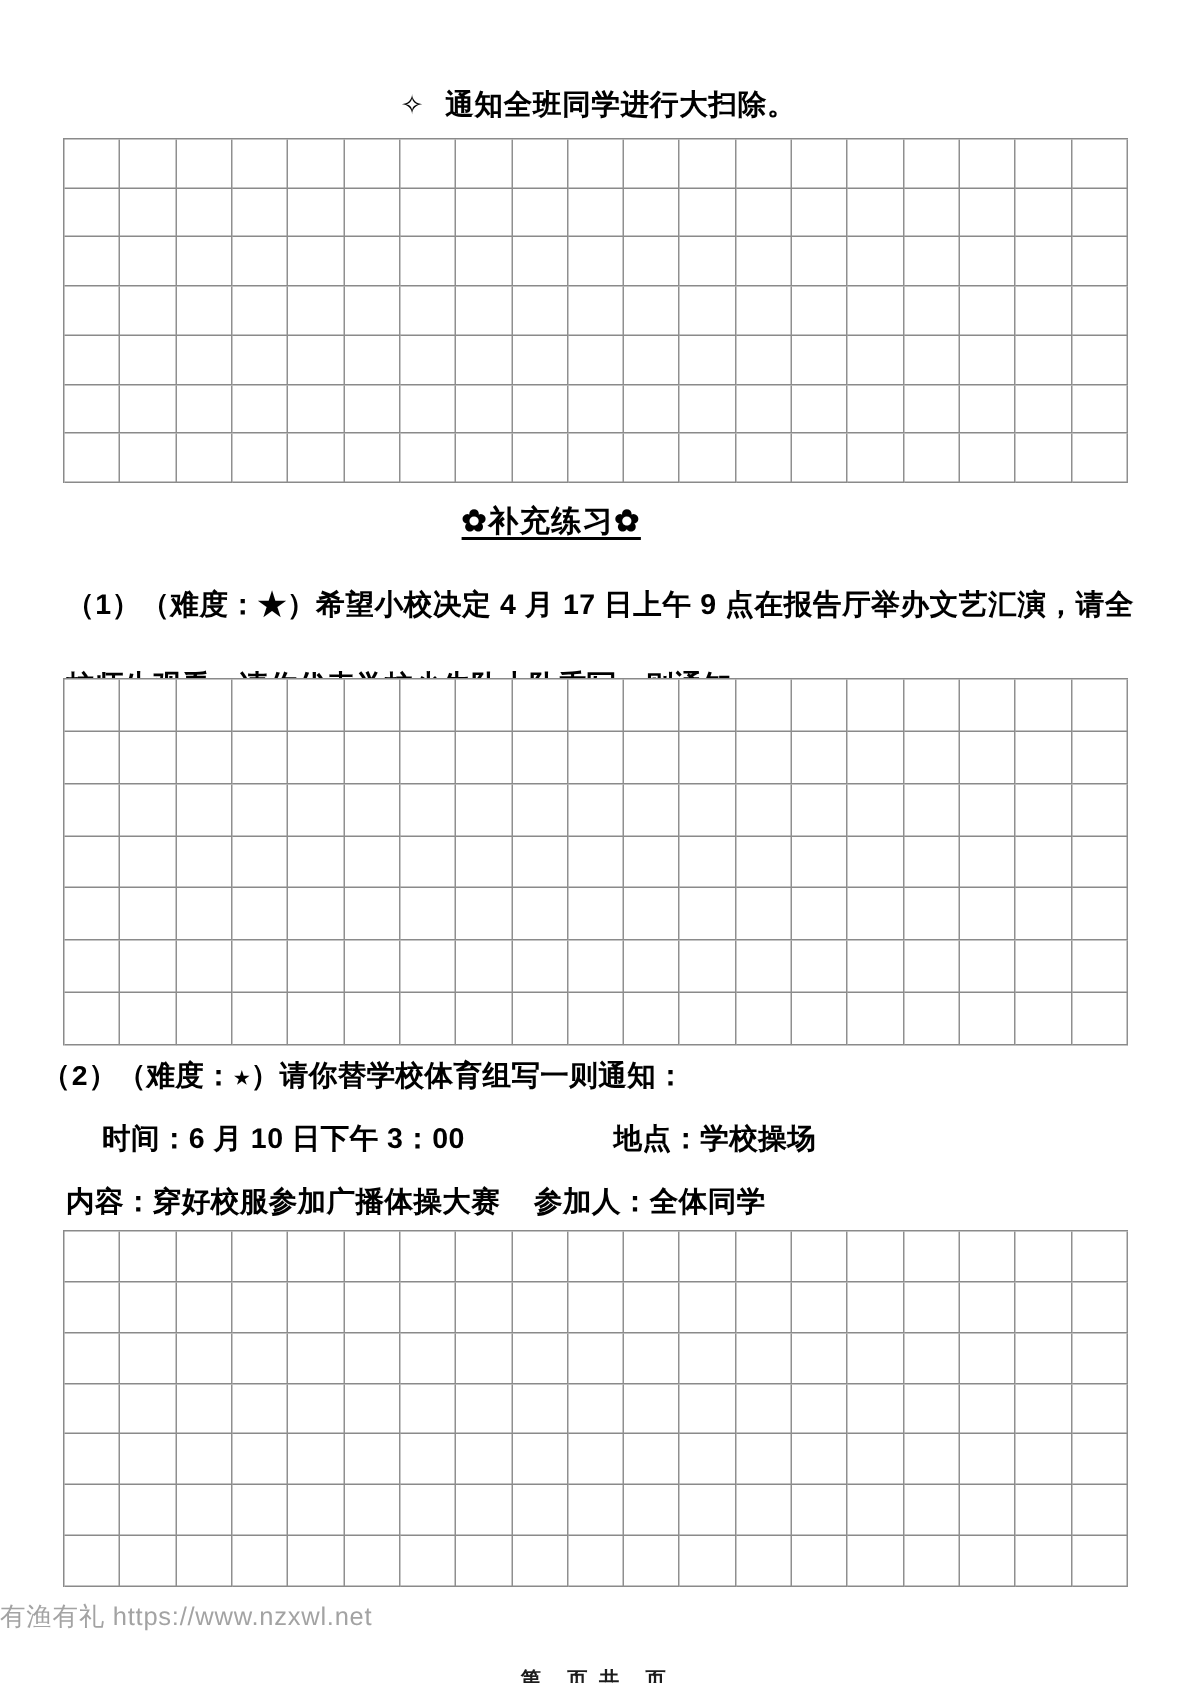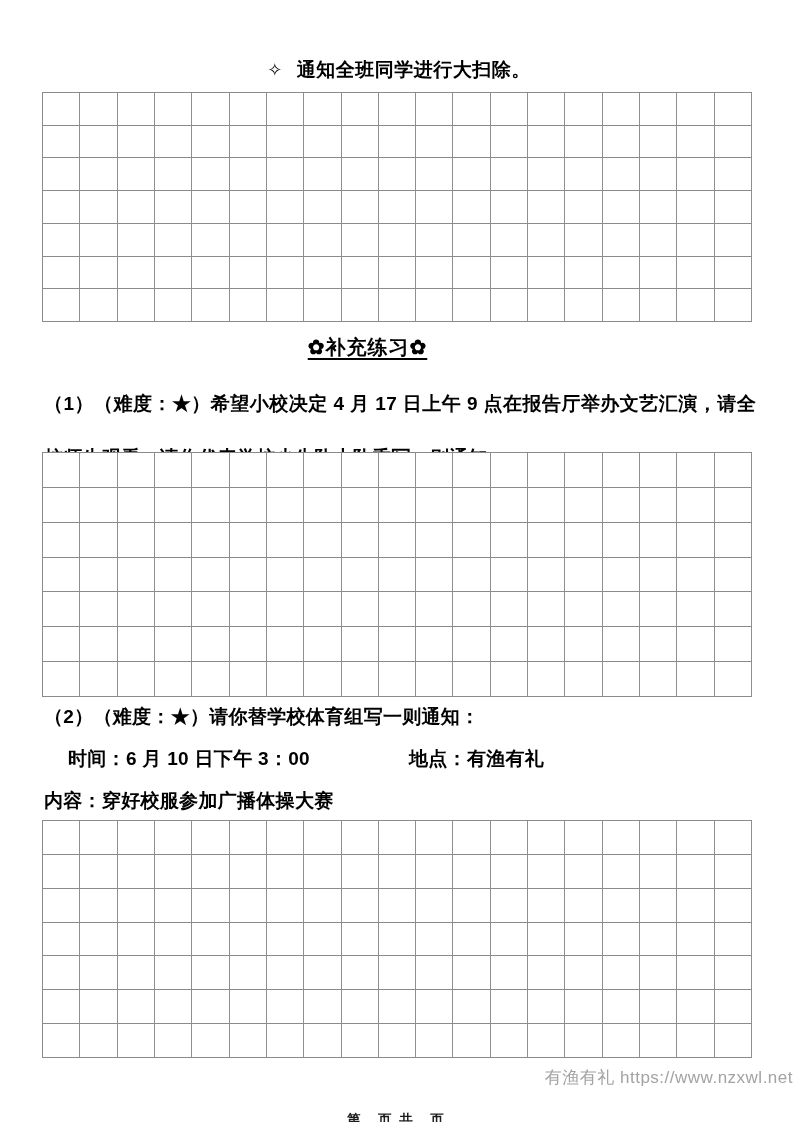--- a/index.html
+++ b/index.html
@@ -36,21 +36,21 @@
 
   .para {
     font-size: 19px; font-weight: bold;
     letter-spacing: 0.3px;
   }
   .para-1 {
     top: 377px; left: 44px; width: 712px;
     line-height: 54px;
     text-align: justify;
   }
-  .ex2-title { top: 704px; left: 44px; width: 712px; white-space: nowrap; }
+  .ex2-title { top: 704px; left: 28px; width: 712px; white-space: nowrap; font-family: Liberation Mono, monospace; }
 
   .two-col-row { left: 0; width: 793px; height: 26px; }
   .two-col-row .col-a { position: absolute; left: 44px; white-space: nowrap; }
   .row-time { top: 746px; margin-left: 24px; }
   .row-time .col-b { position: absolute; left: 385px; white-space: nowrap; }
   .row-content { top: 788px; padding-left: 28px; }
   .row-content .col-b { position: absolute; left: 356px; white-space: nowrap; }
 
   
   .writing-grid {
@@ -66,21 +66,21 @@
   .grid-2 { top: 452px; height: 245px; }
   .grid-3 { top: 820px; height: 238px; }
   .cell {
     border-right: 1px solid #8f8f8f;
     border-bottom: 1.5px solid #8a8a8a;
   }
 
   
   .watermark {
     top: 1066px; left: 0; width: 793px;
-    text-align: right;
+    text-align: left;
     font-size: 17px;
     color: #a3a3a3;
     letter-spacing: 0.5px;
   }
   .page-info {
     top: 1084px; left: 0; width: 793px;
     text-align: center;
     font-size: 13.5px; font-weight: bold;
     color: #1c1c1c;
     letter-spacing: 2px;
@@ -369,25 +369,26 @@
     <div class="cell"></div>
     <div class="cell"></div>
     <div class="cell"></div>
     <div class="cell"></div>
   </div>
 
 <div class="abs para ex2-title">（2）（难度：★）请你替学校体育组写一则通知：</div>
 
 <div class="abs para two-col-row row-time">
   <span class="col-a">时间：6 月 10 日下午 3：00</span>
-  <span class="col-b">地点：有渔有礼</span>
+  <span class="col-b">地点：学校操场</span>
 </div>
 
 <div class="abs para two-col-row row-content">
   <span class="col-a">内容：穿好校服参加广播体操大赛</span>
+  <span class="col-b">参加人：全体同学</span>
 </div>
 
 <div class="writing-grid grid-3" style="grid-template-columns: repeat(19, 1fr); grid-template-rows: repeat(7, 1fr);">
     <div class="cell"></div>
     <div class="cell"></div>
     <div class="cell"></div>
     <div class="cell"></div>
     <div class="cell"></div>
     <div class="cell"></div>
     <div class="cell"></div>

